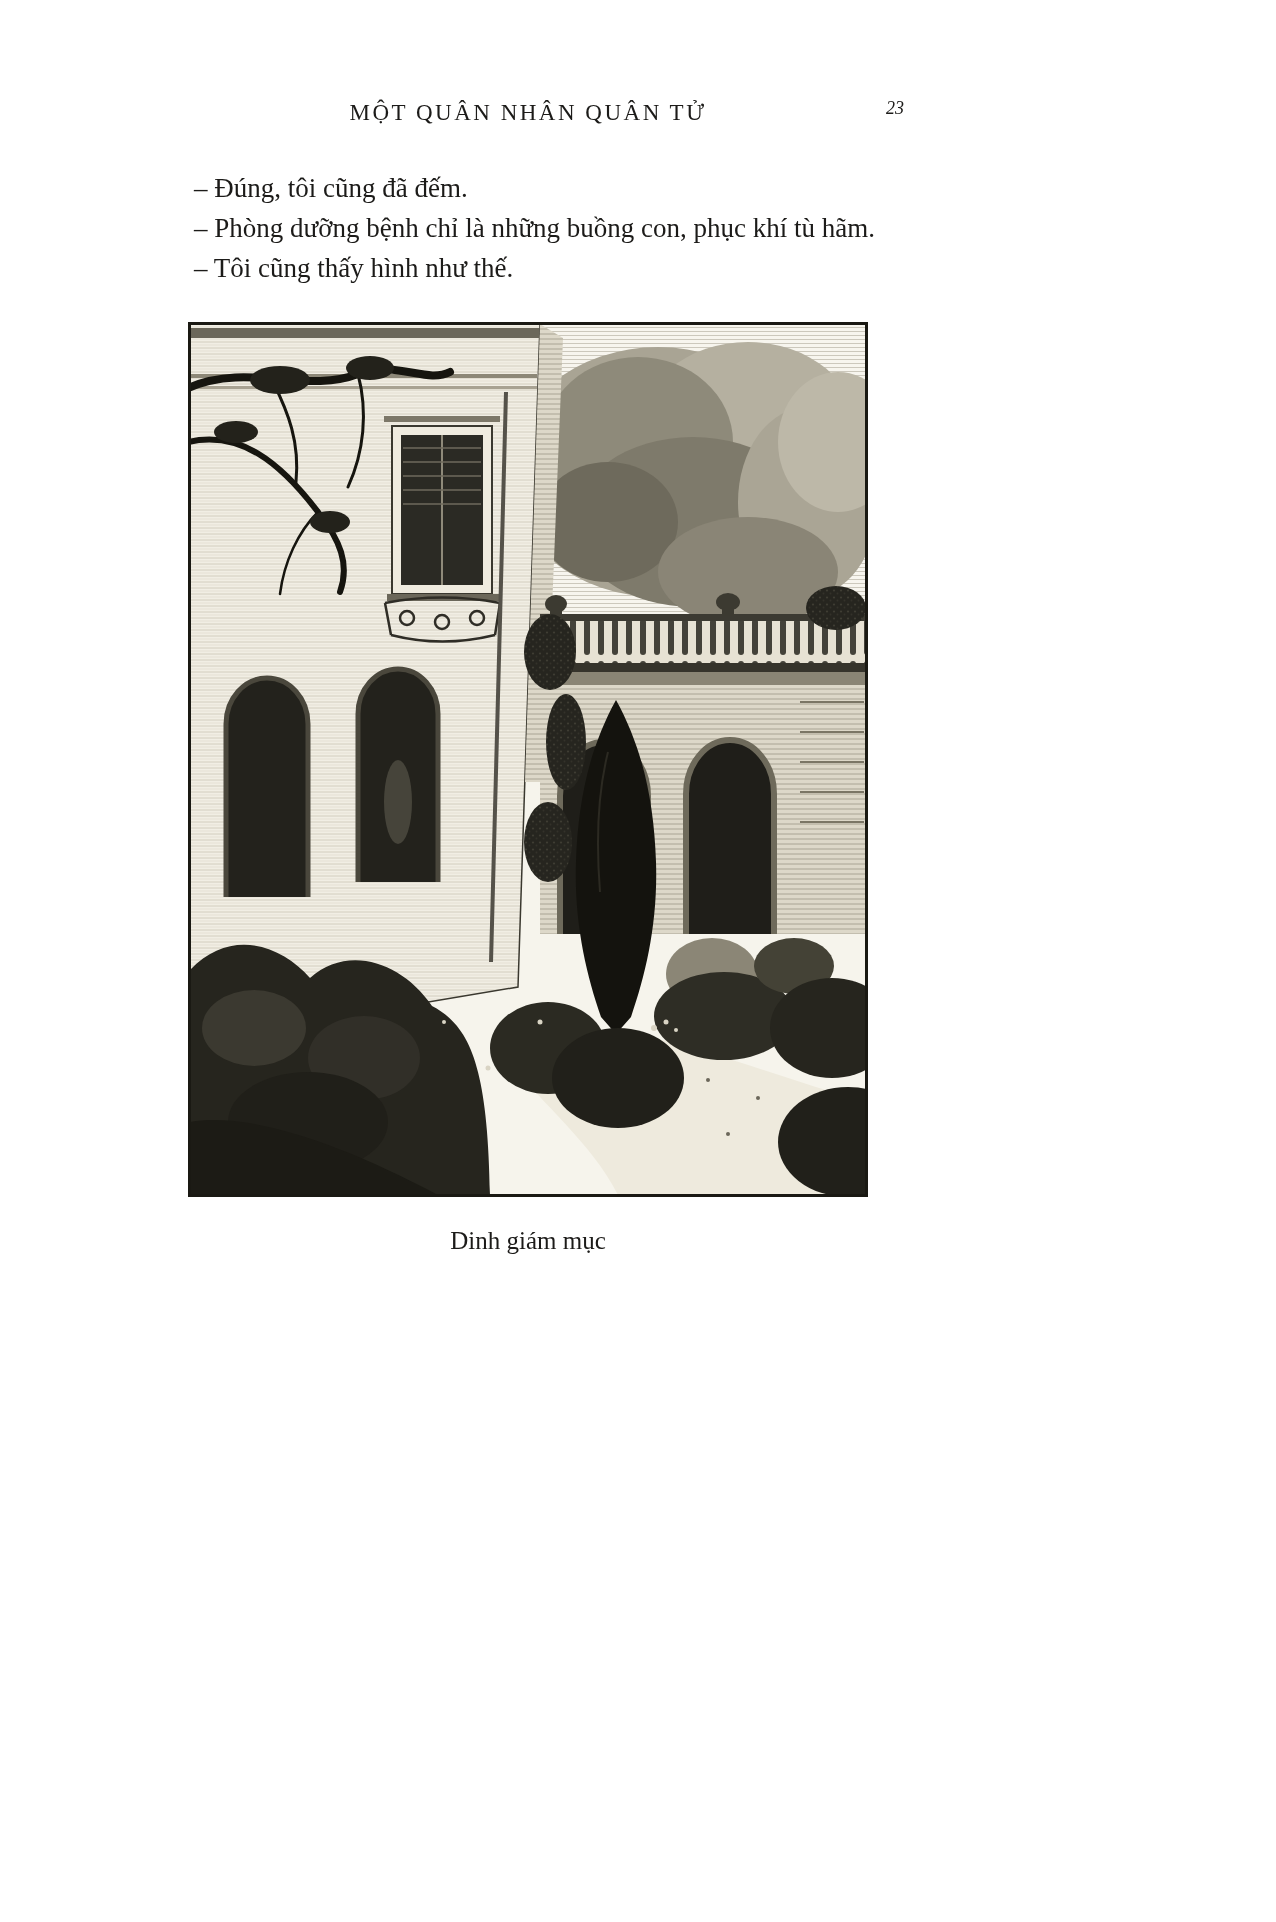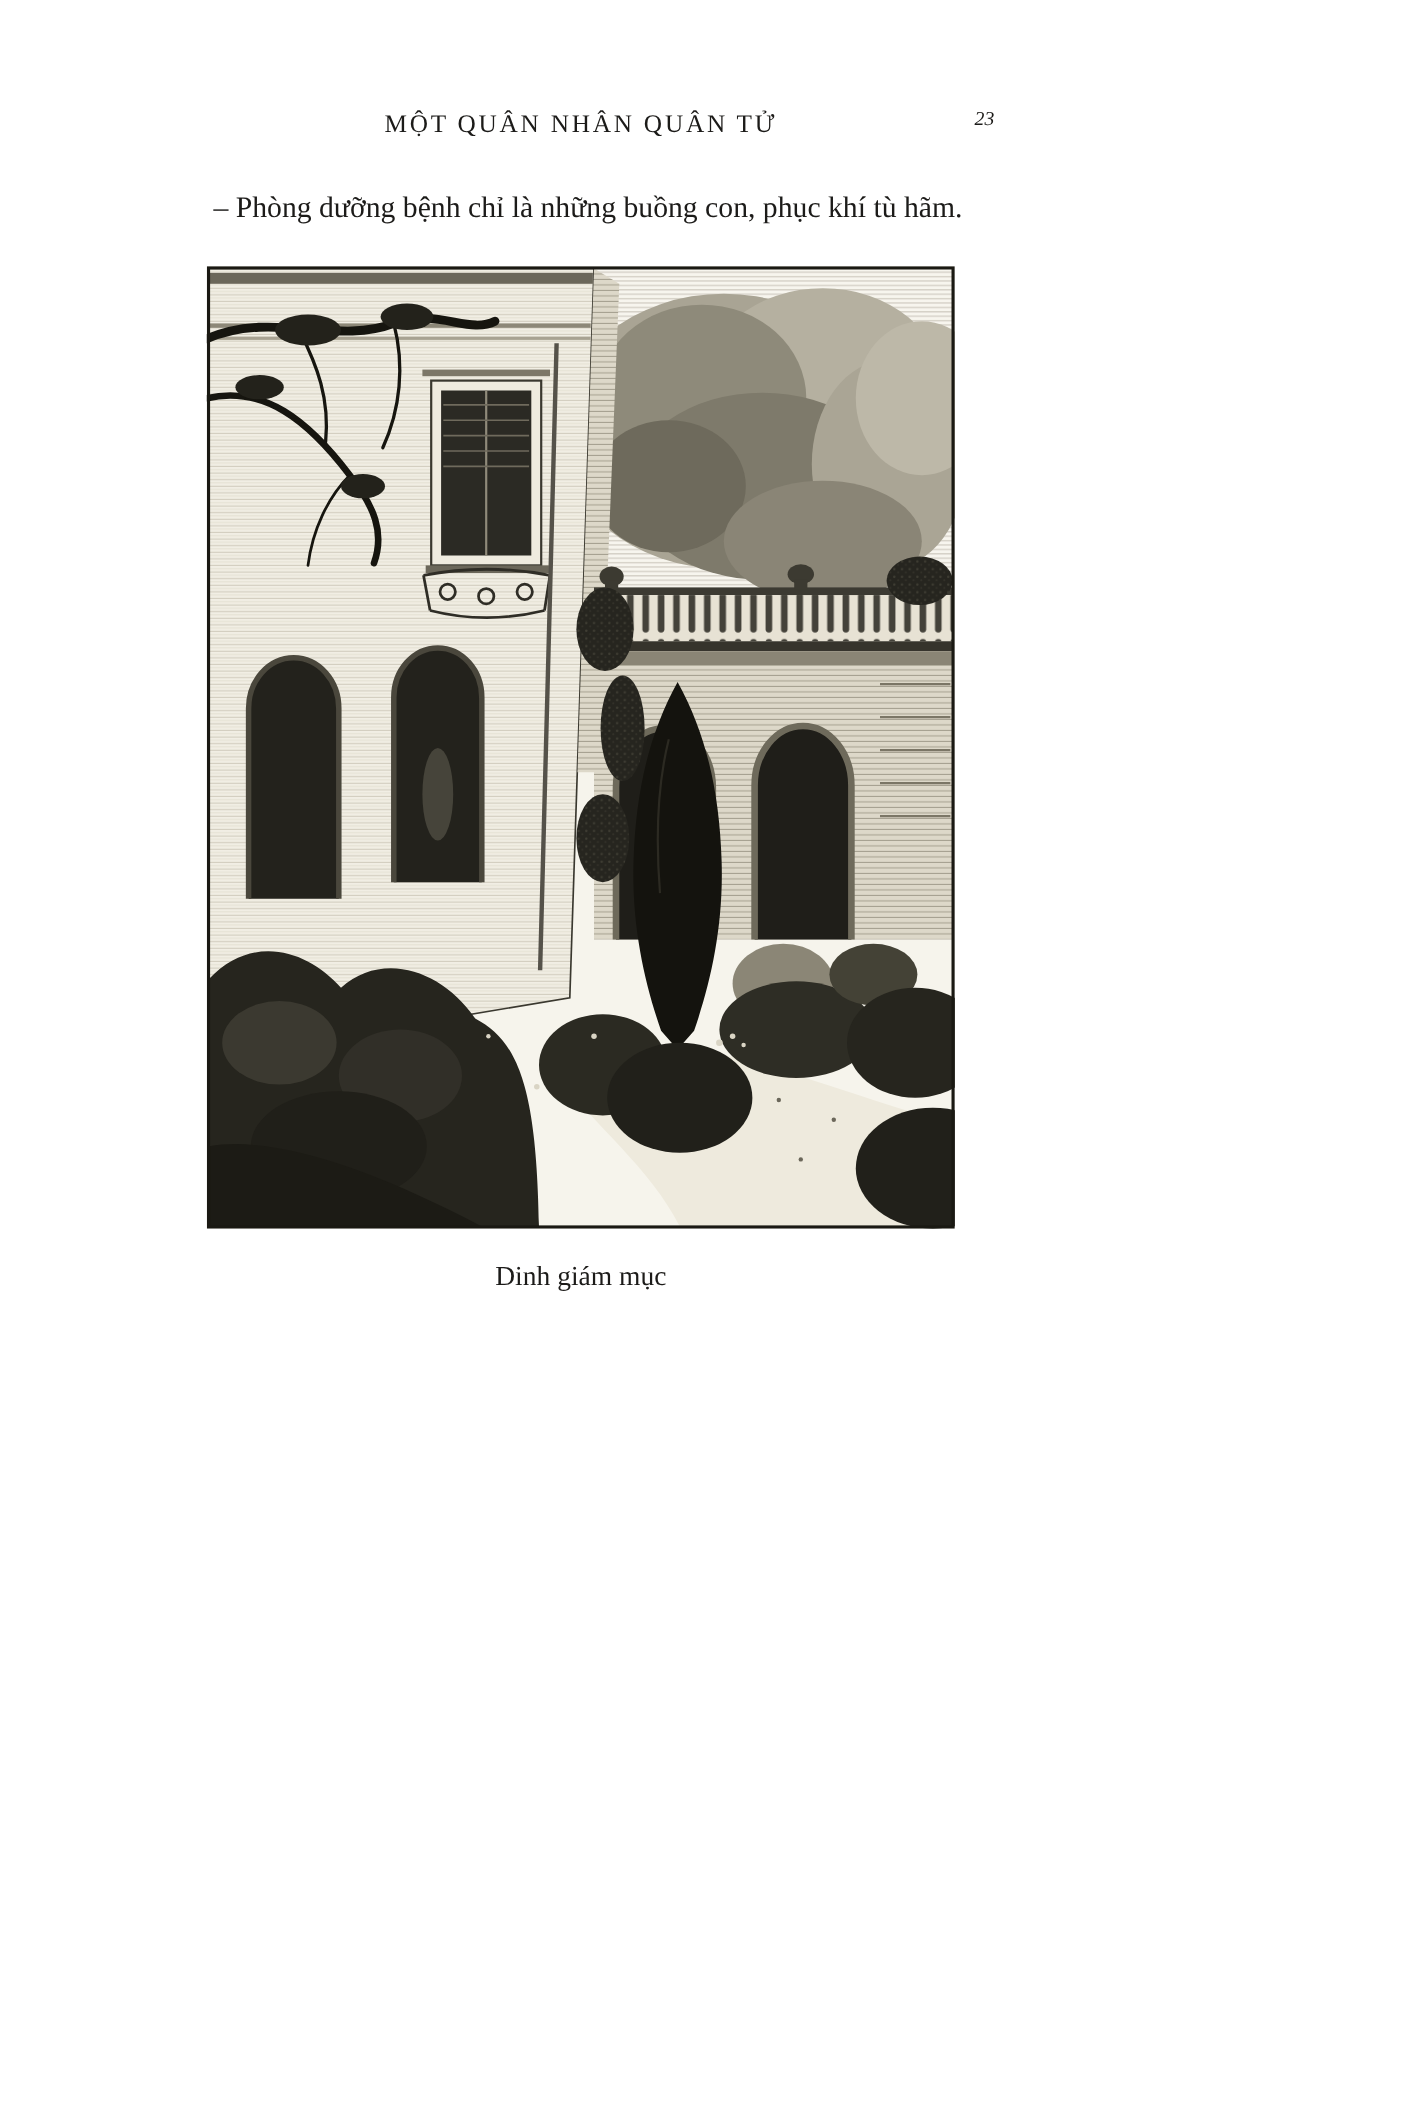--- a/index.html
+++ b/index.html
@@ -49,21 +49,23 @@
 
 <div class="page">
   <div class="content">
 
     <header class="running-head">
       <span class="head-title">MỘT QUÂN NHÂN QUÂN TỬ</span>
       <span class="page-number">23</span>
     </header>
 
     <main class="text-block">
+      <p>– Đúng, tôi cũng đã đếm.</p>
       <p>– Phòng dưỡng bệnh chỉ là những buồng con, phục khí tù hãm.</p>
+      <p>– Tôi cũng thấy hình như thế.</p>
     </main>
 
     <figure>
       <div class="engraving">
         <svg viewBox="0 0 680 875" width="680" height="875" role="img">
           <defs>
             <pattern id="pSky" width="4" height="4" patternUnits="userSpaceOnUse">
               <rect width="4" height="4" fill="#f7f5ee"></rect>
               <line x1="0" y1="1.5" x2="4" y2="1.5" stroke="#b9b4a6" stroke-width="0.7"></line>
             </pattern>

